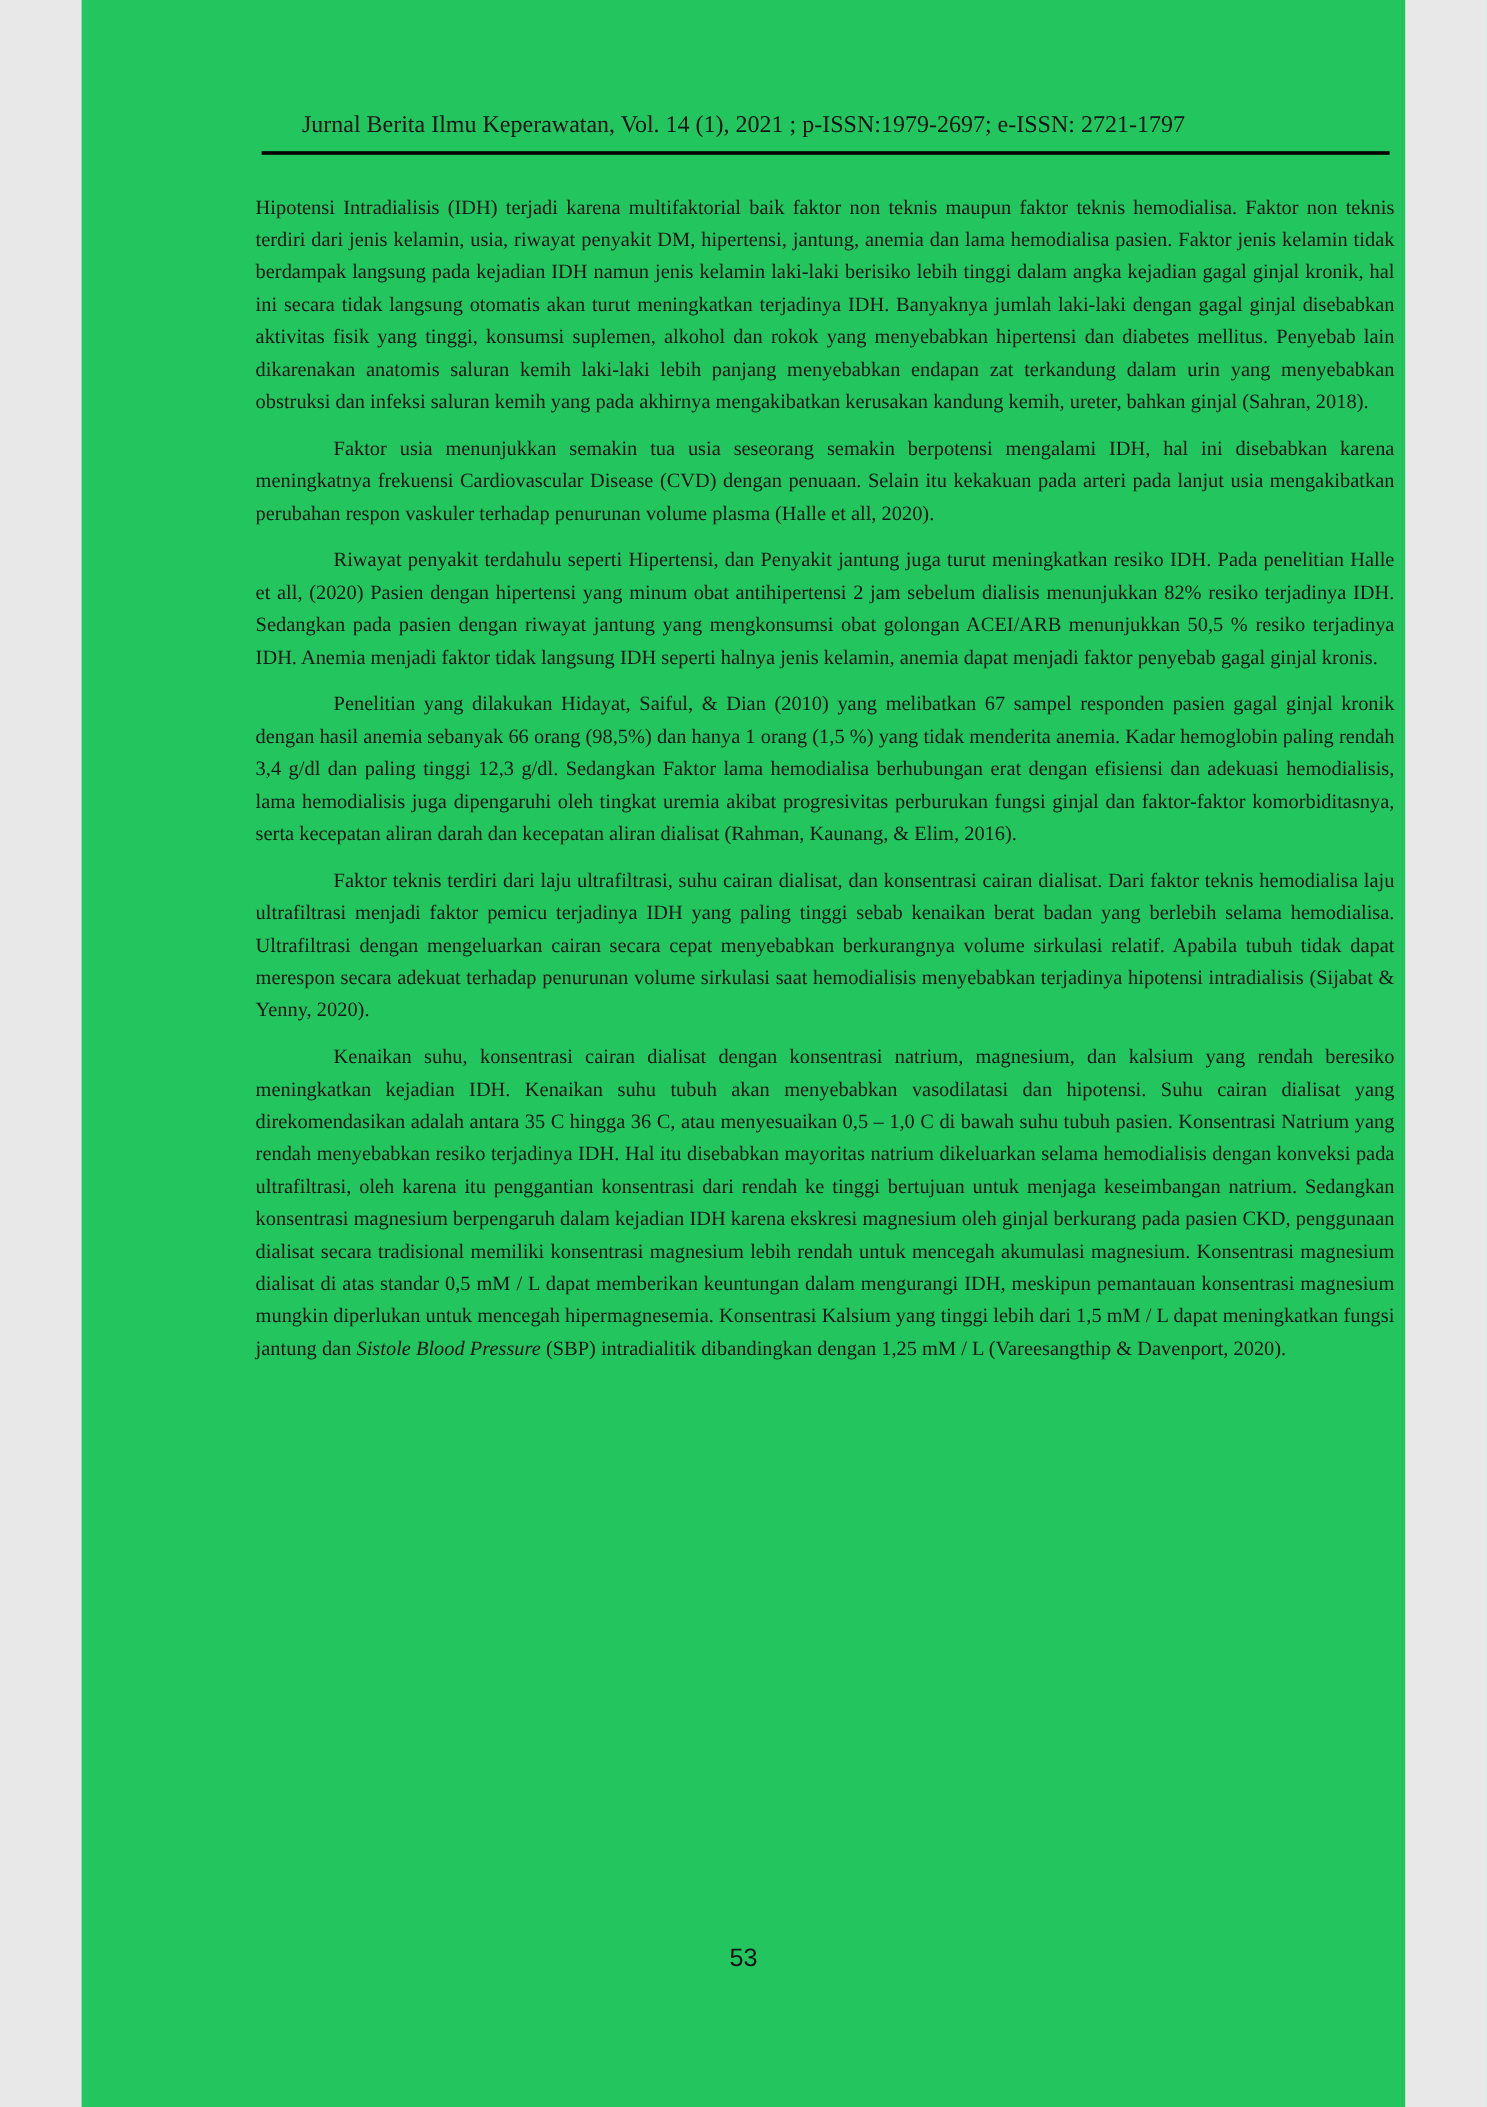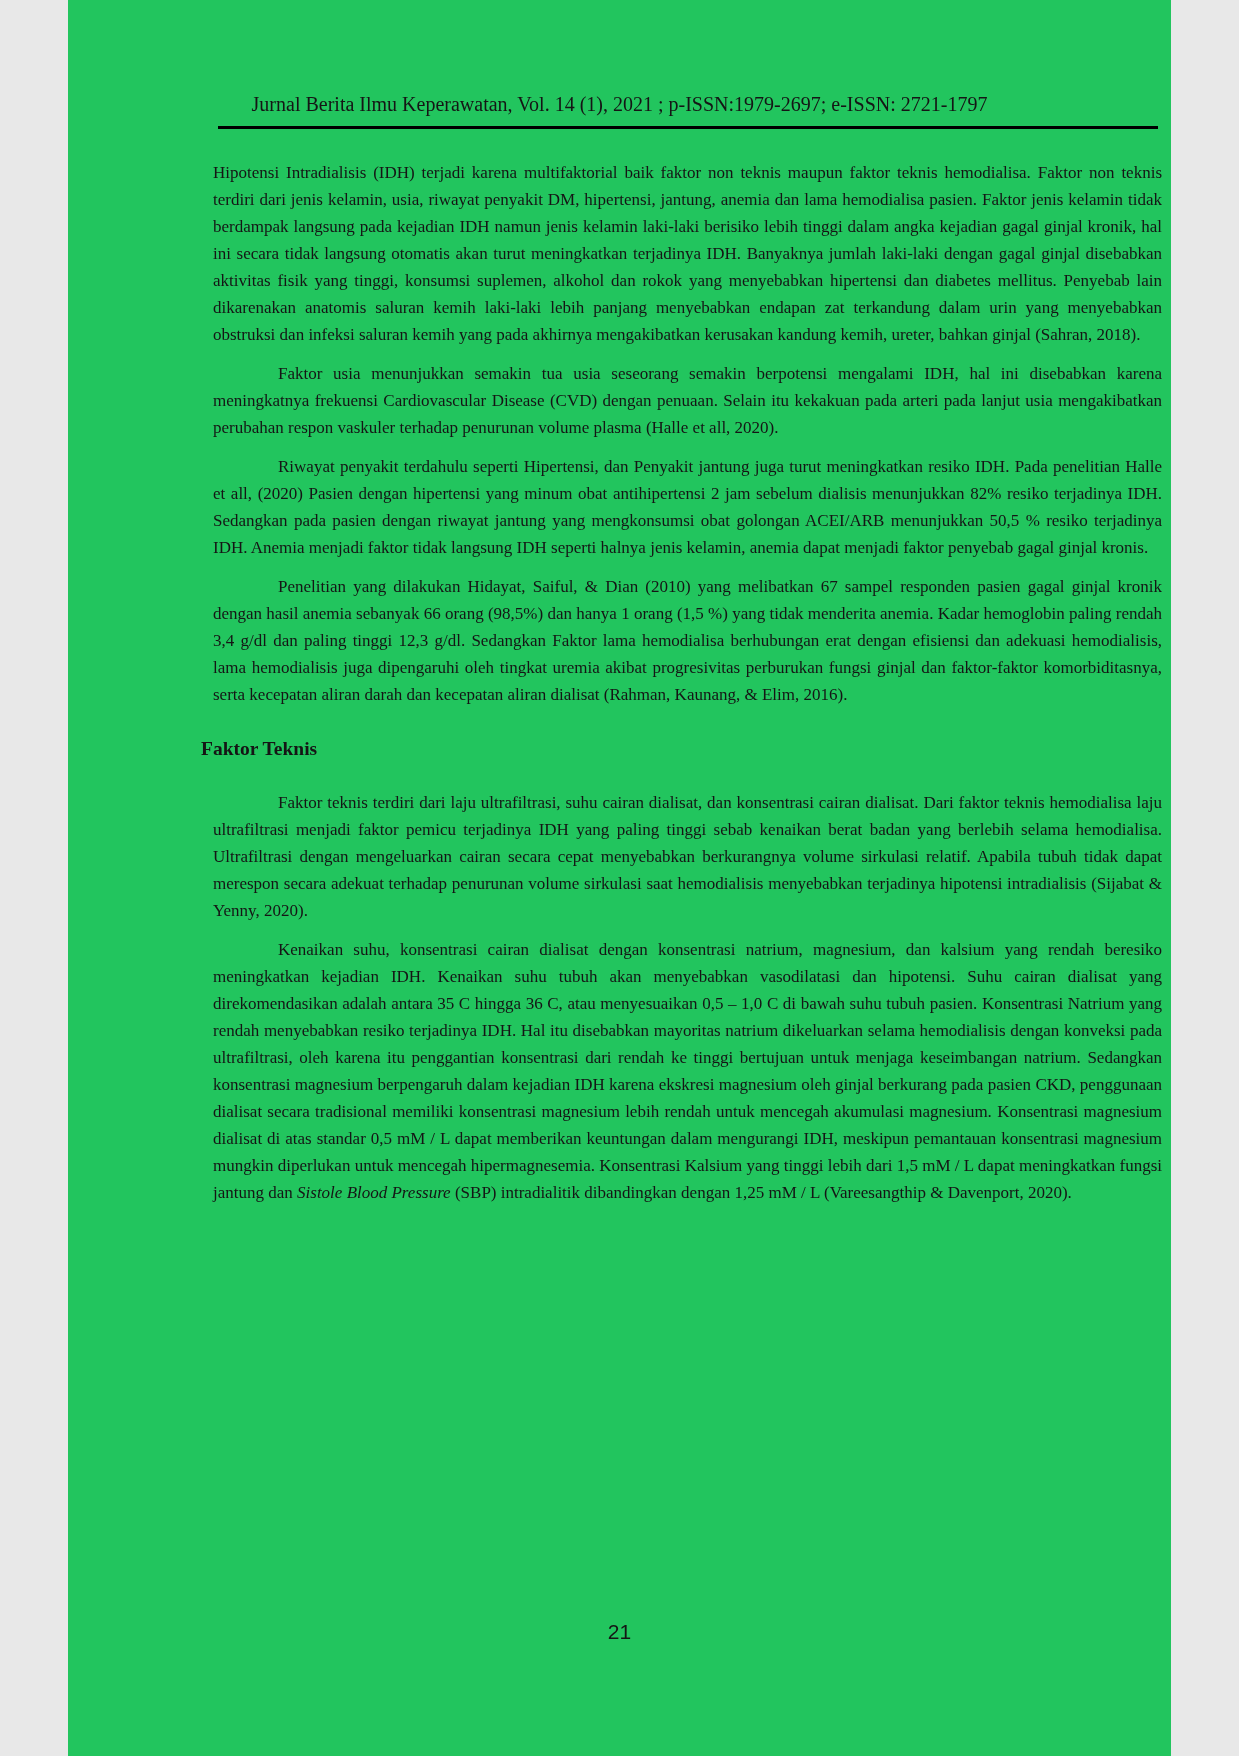--- a/index.html
+++ b/index.html
@@ -83,23 +83,22 @@
 
 
     <p class="body-para">Hipotensi Intradialisis (IDH) terjadi karena multifaktorial baik faktor non teknis maupun faktor teknis hemodialisa. Faktor non teknis terdiri dari jenis kelamin, usia, riwayat penyakit DM, hipertensi, jantung, anemia dan lama hemodialisa pasien. Faktor jenis kelamin tidak berdampak langsung pada kejadian IDH namun jenis kelamin laki-laki  berisiko lebih tinggi dalam angka kejadian gagal ginjal kronik, hal ini secara tidak langsung otomatis akan turut meningkatkan terjadinya IDH. Banyaknya jumlah laki-laki dengan gagal ginjal disebabkan aktivitas fisik yang tinggi, konsumsi suplemen, alkohol dan rokok yang menyebabkan hipertensi dan diabetes mellitus. Penyebab lain dikarenakan anatomis saluran kemih laki-laki lebih panjang menyebabkan endapan zat terkandung dalam urin yang menyebabkan obstruksi dan infeksi saluran kemih yang pada akhirnya mengakibatkan kerusakan kandung kemih, ureter, bahkan ginjal (Sahran, 2018).</p>
 
     <p class="body-para indent">Faktor usia menunjukkan semakin tua usia seseorang semakin berpotensi mengalami IDH, hal ini disebabkan karena meningkatnya frekuensi Cardiovascular Disease (CVD) dengan penuaan. Selain itu kekakuan pada arteri pada lanjut usia mengakibatkan perubahan respon vaskuler terhadap penurunan volume plasma (Halle et all, 2020).</p>
 
     <p class="body-para indent">Riwayat penyakit terdahulu seperti Hipertensi, dan Penyakit jantung juga turut meningkatkan resiko IDH. Pada penelitian Halle et all, (2020) Pasien dengan hipertensi yang minum obat antihipertensi 2 jam sebelum dialisis menunjukkan 82% resiko terjadinya IDH. Sedangkan pada pasien dengan riwayat jantung yang mengkonsumsi obat golongan ACEI/ARB menunjukkan 50,5 % resiko terjadinya IDH. Anemia menjadi faktor tidak langsung IDH seperti halnya jenis kelamin, anemia dapat menjadi faktor penyebab gagal ginjal kronis.</p>
 
     <p class="body-para indent">Penelitian yang dilakukan Hidayat, Saiful, &amp; Dian (2010) yang melibatkan 67 sampel responden pasien gagal ginjal kronik dengan hasil anemia sebanyak 66 orang (98,5%) dan hanya 1 orang (1,5 %) yang tidak menderita anemia. Kadar hemoglobin paling rendah 3,4 g/dl dan paling tinggi 12,3 g/dl. Sedangkan Faktor lama hemodialisa berhubungan erat dengan efisiensi dan adekuasi hemodialisis, lama hemodialisis juga dipengaruhi oleh tingkat uremia akibat progresivitas perburukan fungsi ginjal dan faktor-faktor komorbiditasnya, serta kecepatan aliran darah dan kecepatan aliran dialisat (Rahman, Kaunang, &amp; Elim, 2016).</p>
 
-    <div class="sub-heading">Faktor Teknis</div>
 
     <p class="body-para indent">Faktor teknis terdiri dari laju ultrafiltrasi, suhu cairan dialisat, dan konsentrasi cairan dialisat. Dari faktor teknis hemodialisa laju ultrafiltrasi menjadi faktor pemicu terjadinya IDH yang paling tinggi sebab kenaikan berat badan yang berlebih selama hemodialisa. Ultrafiltrasi dengan mengeluarkan cairan secara cepat menyebabkan berkurangnya volume sirkulasi relatif. Apabila tubuh tidak dapat merespon secara adekuat terhadap penurunan volume sirkulasi saat hemodialisis menyebabkan terjadinya hipotensi intradialisis (Sijabat &amp; Yenny, 2020).</p>
 
     <p class="body-para indent"><span>Kenaikan suhu, konsentrasi cairan dialisat dengan konsentrasi natrium, magnesium, dan kalsium yang rendah beresiko meningkatkan kejadian IDH. Kenaikan suhu tubuh akan menyebabkan vasodilatasi dan hipotensi. Suhu cairan dialisat yang direkomendasikan adalah antara 35 C hingga 36 C, atau menyesuaikan 0,5 – 1,0 C di bawah suhu tubuh pasien. Konsentrasi Natrium yang rendah menyebabkan resiko terjadinya IDH. Hal itu disebabkan mayoritas natrium dikeluarkan selama hemodialisis dengan konveksi pada ultrafiltrasi, oleh karena itu penggantian konsentrasi dari rendah ke tinggi bertujuan untuk menjaga keseimbangan natrium. Sedangkan konsentrasi magnesium berpengaruh dalam kejadian IDH karena ekskresi magnesium oleh ginjal berkurang pada pasien CKD, penggunaan dialisat secara tradisional memiliki konsentrasi magnesium lebih rendah untuk mencegah akumulasi magnesium. Konsentrasi magnesium dialisat di atas standar 0,5 mM / L dapat memberikan keuntungan dalam mengurangi IDH, meskipun pemantauan konsentrasi magnesium mungkin diperlukan untuk mencegah hipermagnesemia. Konsentrasi Kalsium yang tinggi lebih dari 1,5 mM / L dapat meningkatkan fungsi jantung dan </span><span class="italic">Sistole Blood Pressure</span><span> (SBP) intradialitik dibandingkan dengan 1,25 mM / L (Vareesangthip &amp; Davenport, 2020).</span></p>
 
   </div>
 
-  <div class="page-number">21</div>
+  <div class="page-number">53</div>
 
 </div>
 
 </body></html>

